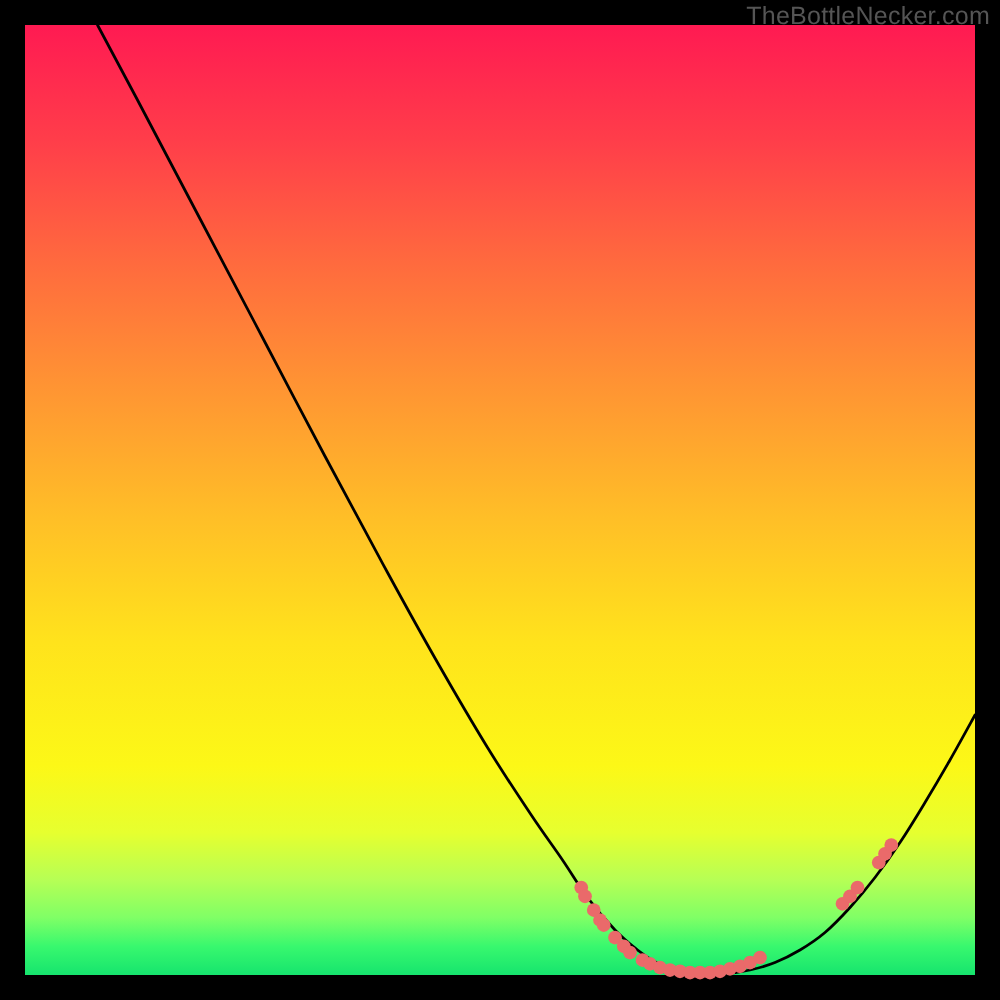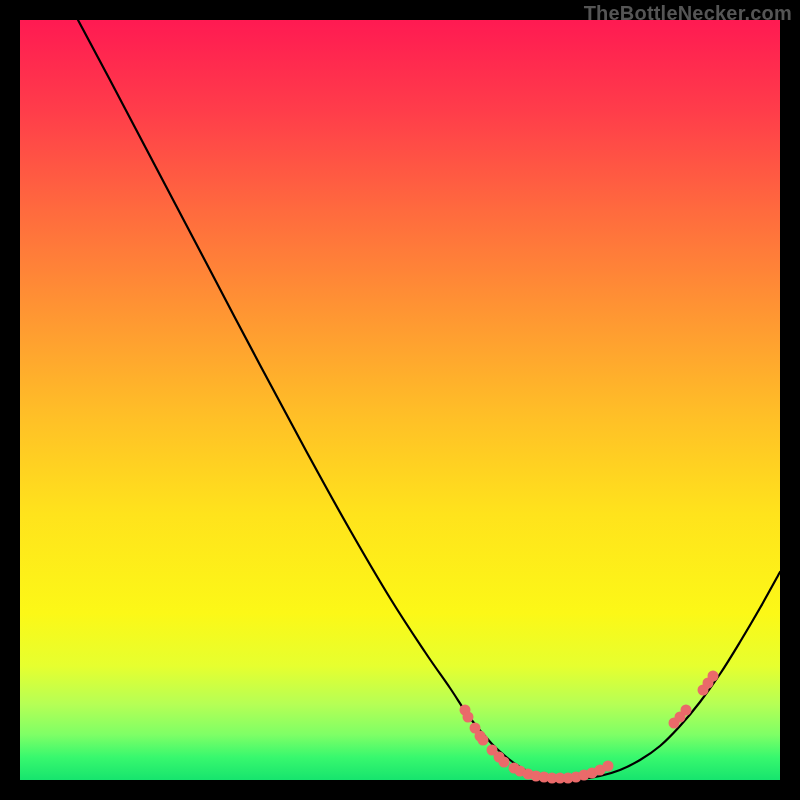--- a/index.html
+++ b/index.html
@@ -30,21 +30,21 @@
       #7fff66 94%,
       #38f86e 97%,
       #16e46e 100%);
   }
   .attribution {
     position: absolute;
     top: 2px;
     right: 8px;
     color: #555;
     font-size: 20px;
-    font-weight: 700;
+    font-weight: 400;
     letter-spacing: 0.2px;
     z-index: 10;
   }
   svg.plot {
     position: absolute;
     left: 20px;
     top: 20px;
     width: 760px;
     height: 760px;
     overflow: visible;

